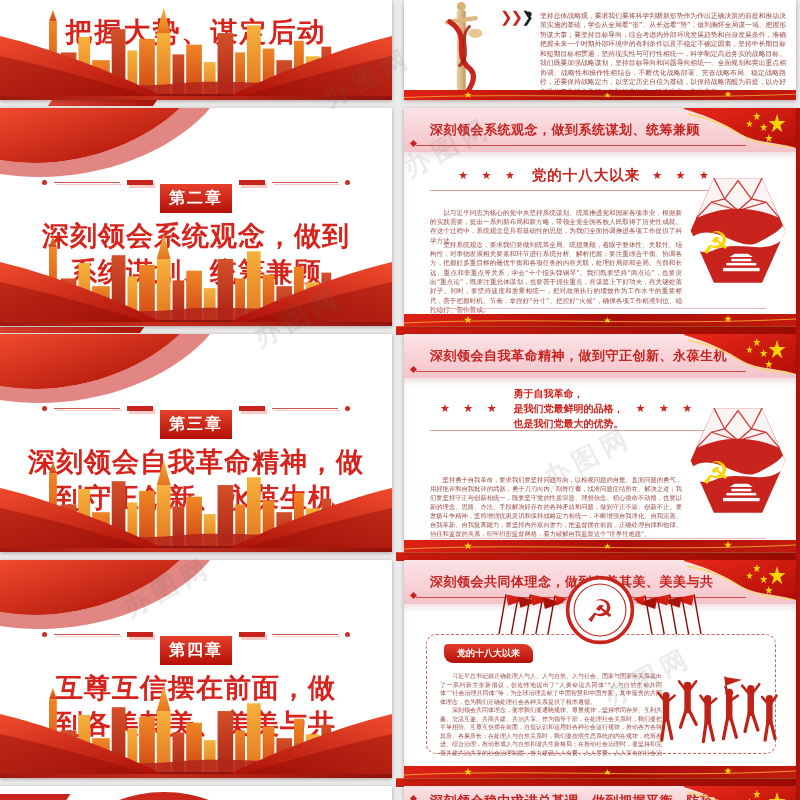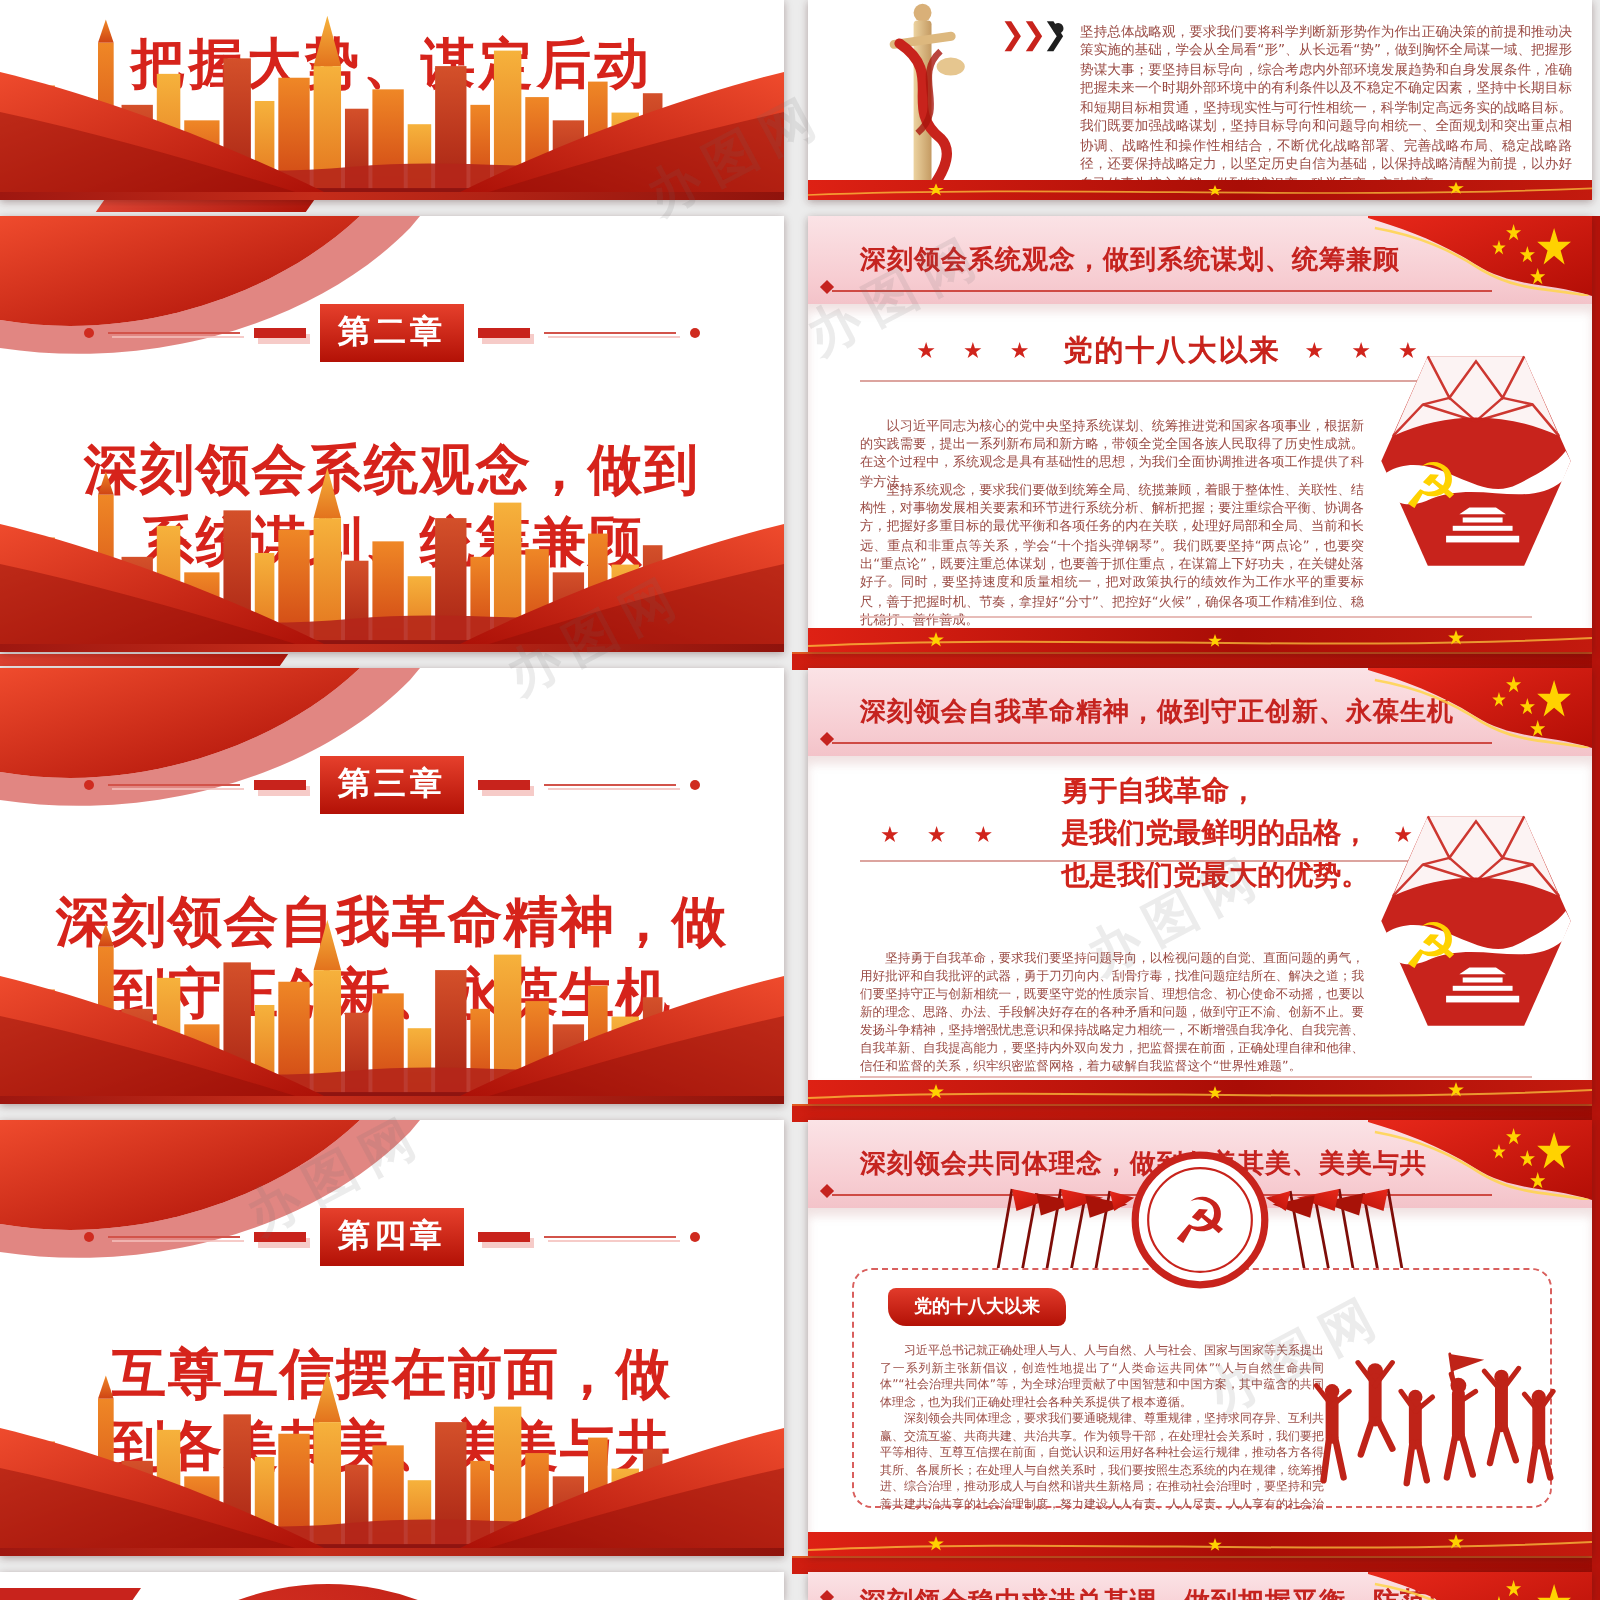--- a/index.html
+++ b/index.html
@@ -14,21 +14,21 @@
   .s4{top:560px;height:218px;}
   .s5{top:786px;height:14px;}
 
   
   .ribbon-tl{position:absolute;left:0;top:0;width:210px;height:88px;}
   .orn{position:absolute;left:0;right:0;top:44px;display:flex;align-items:center;justify-content:center;gap:7px;}
   .orn-dot{width:5px;height:5px;border-radius:50%;background:#cf2b1f;}
   .orn-line{width:66px;height:1px;background:#d2534a;box-shadow:2px 2px 0 rgba(244,190,186,.8);}
   .orn-bar{width:26px;height:5px;background:#c8231c;box-shadow:2px 3px 0 rgba(244,190,186,.8);}
   .badge{background:linear-gradient(180deg,#e6402c,#b31106);color:#fff;font-size:16px;font-weight:bold;
-         padding:4px 9px;border-radius:0;letter-spacing:2px;white-space:nowrap;}
+         padding:4px 9px;border-radius:0;letter-spacing:2px;white-space:nowrap;margin-top:32px;}
   .big-title{position:absolute;left:0;right:0;top:88px;text-align:center;color:#d6231b;
              font-size:27px;font-weight:900;line-height:1.32;letter-spacing:1px;}
   .skyline{position:absolute;left:0;bottom:4px;width:100%;height:92px;}
   .swoosh{position:absolute;bottom:0;width:170px;height:78px;}
   .swoosh.l{left:0;}
   .swoosh.r{right:0;transform:scaleX(-1);}
   .baseband{position:absolute;left:0;bottom:0;height:4px;width:100%;
             background:linear-gradient(90deg,#9e1710,#c52c1a 40%,#8f130c);}
   .s1l-title{position:absolute;left:0;right:0;top:-8px;text-align:center;color:#d6231b;
              font-size:27px;font-weight:900;letter-spacing:2px;}
@@ -50,21 +50,21 @@
   .heading2{position:absolute;top:58px;left:24px;width:316px;display:flex;justify-content:center;align-items:center;gap:12px;}
   .heading2 .htext{color:#c8231c;font-size:14.5px;font-weight:900;letter-spacing:1px;white-space:nowrap;}
   .hrule{position:absolute;top:82px;left:26px;width:336px;height:1px;background:#dca49f;}
   .para{position:absolute;color:#9a4b44;font-size:6.6px;line-height:1.42;text-align:justify;text-indent:2em;}
   .p1-r2{top:94px;left:26px;width:252px;}
   .p2-r2{top:126px;left:26px;width:252px;}
   .hexgfx{position:absolute;right:8px;top:66px;width:100px;height:113px;}
   .endline{position:absolute;left:26px;top:200px;width:336px;height:1px;background:#e7bcb8;}
 
   .heading3{position:absolute;top:52px;left:36px;width:300px;display:flex;align-items:center;gap:12px;}
-  .h3text div{font-size:14px;font-weight:bold;color:#d0241c;line-height:1.5;white-space:nowrap;margin-left:17px;}
+  .h3text div{font-size:10px;font-weight:bold;color:#d0241c;line-height:1.5;white-space:nowrap;}
   .p1-r3{top:102px;left:26px;width:250px;}
   .p2-r3{top:136px;left:26px;width:252px;font-size:6.3px;max-height:64px;overflow:hidden;}
   .hexgfx3{position:absolute;right:8px;top:70px;width:100px;height:113px;}
 
   .flags{position:absolute;top:30px;width:86px;height:50px;}
   .flags.fl{left:84px;}
   .flags.fr{left:222px;transform:scaleX(-1);}
   .emblemc{position:absolute;left:160px;top:14px;width:72px;height:72px;z-index:3;}
   .dashbox{position:absolute;left:22px;top:74px;width:348px;height:118px;border:1px dashed #d9605e;
            border-radius:10px;background:#fff;}

